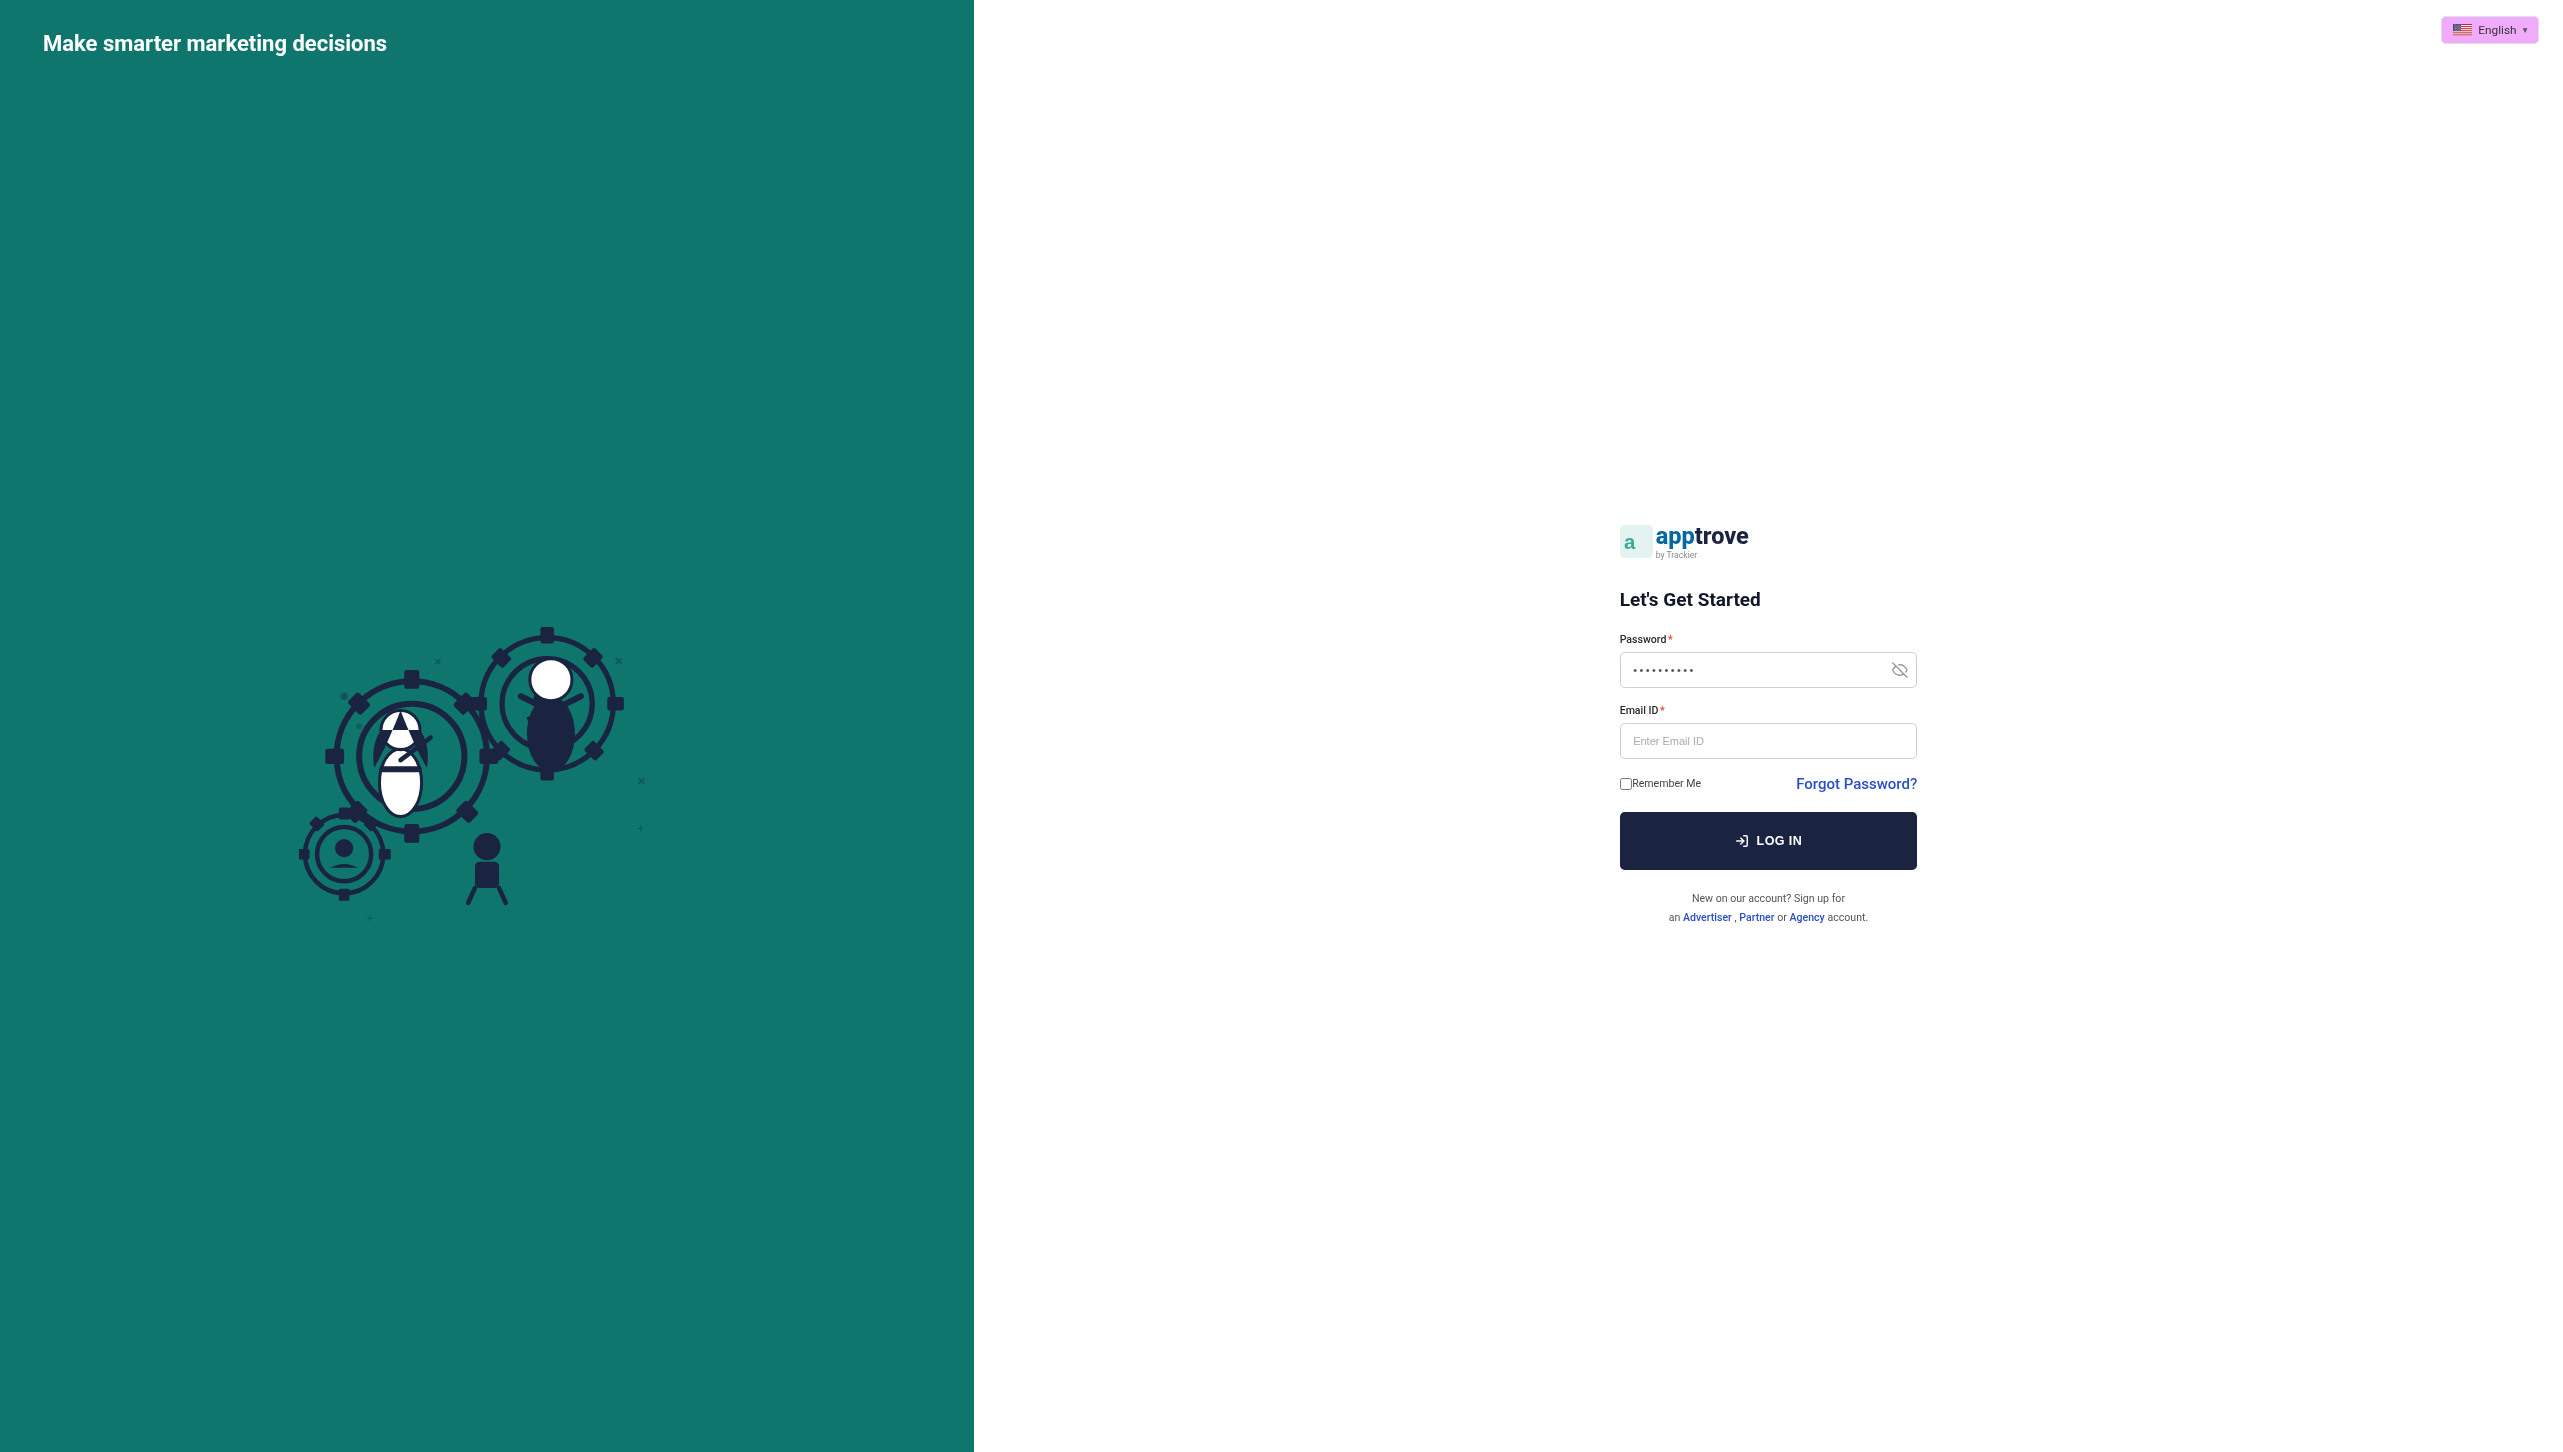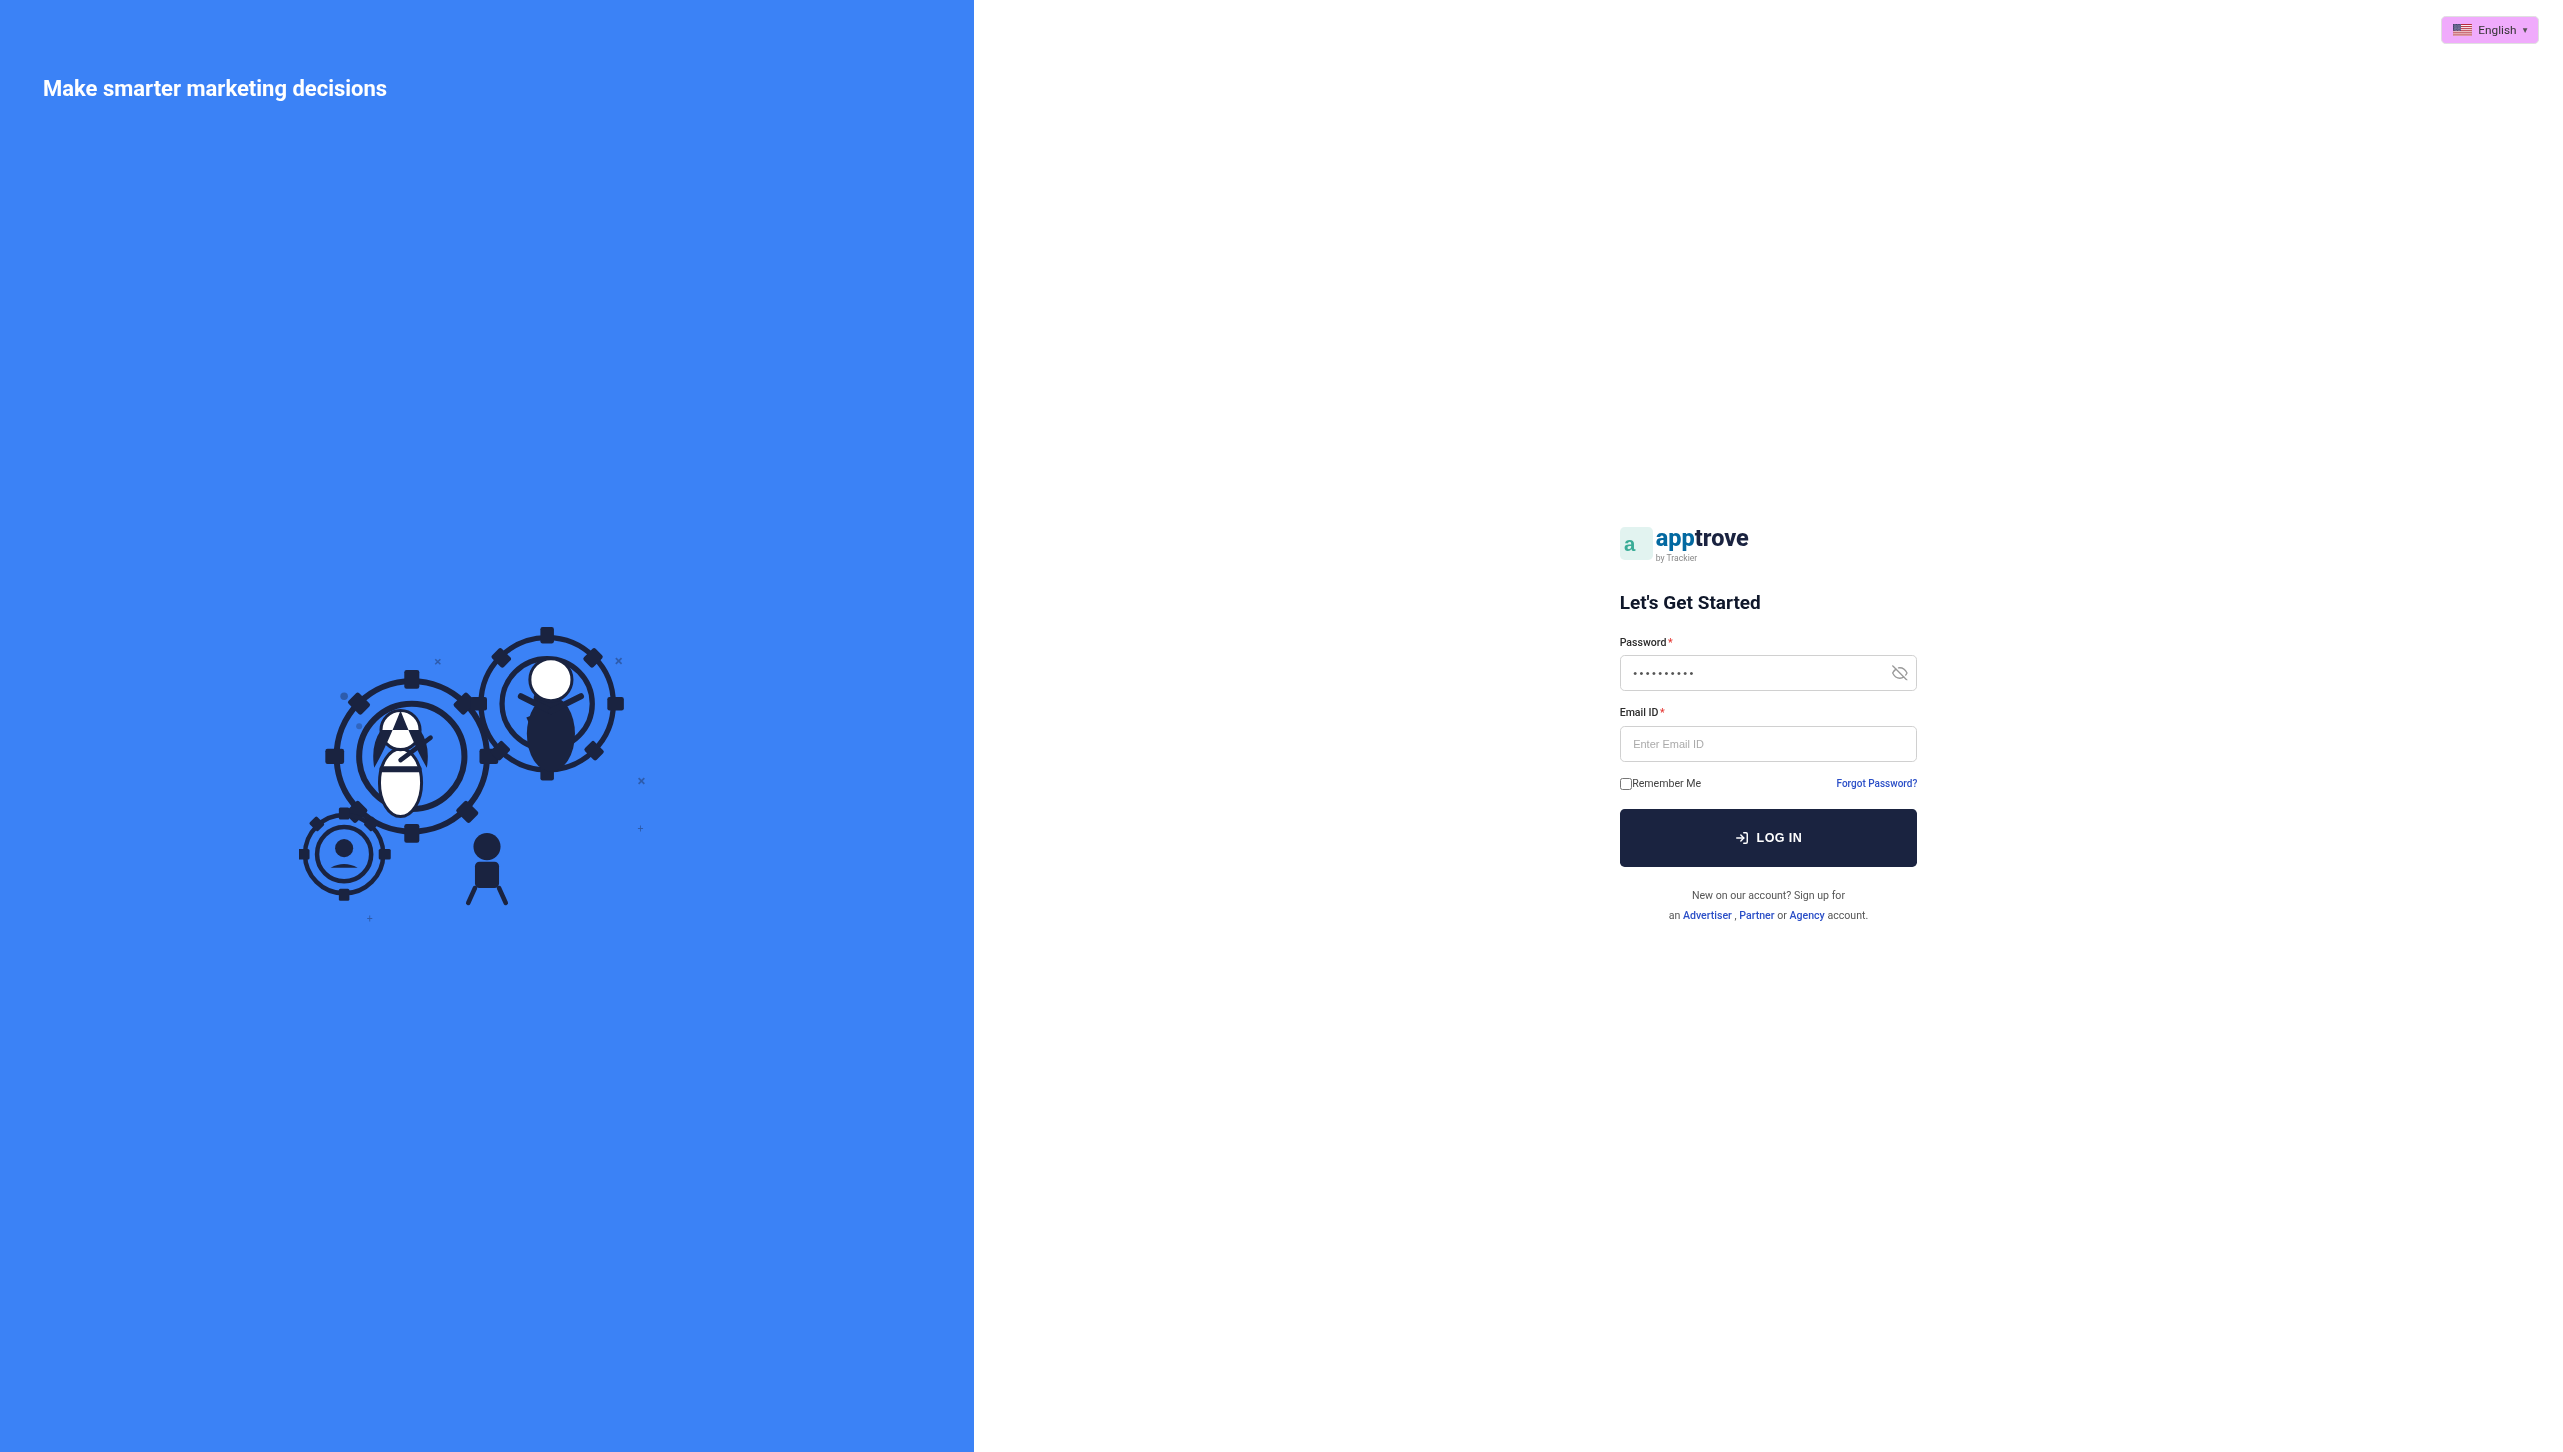--- a/index.html
+++ b/index.html
@@ -11,24 +11,24 @@
     body {
       font-family: -apple-system, BlinkMacSystemFont, 'Segoe UI', Roboto, sans-serif;
       display: flex;
       height: 100vh;
       overflow: hidden;
     }
 
     
     .left-panel {
       width: 38%;
-      background-color: #3b82f6;
+      background-color: #0f766e;
       display: flex;
       flex-direction: column;
-      padding: 75px 43px;
+      padding: 30px 43px;
       position: relative;
     }
 
     .left-panel-text h1 {
       color: #ffffff;
       font-size: 22px;
       font-weight: 700;
       margin-bottom: 15.7px;
       line-height: 1.3;
     }
@@ -199,21 +199,21 @@
       cursor: pointer;
       accent-color: #3aac97;
     }
 
     .remember-label {
       font-size: 10.6px;
       color: #444;
     }
 
     .forgot-link {
-      font-size: 10px;
+      font-size: 15px;
       color: #2b4fc7;
       text-decoration: none;
       font-weight: 500;
     }
 
     
     .login-btn {
       width: 100%;
       padding: 22px;
       background-color: #1a2340;

